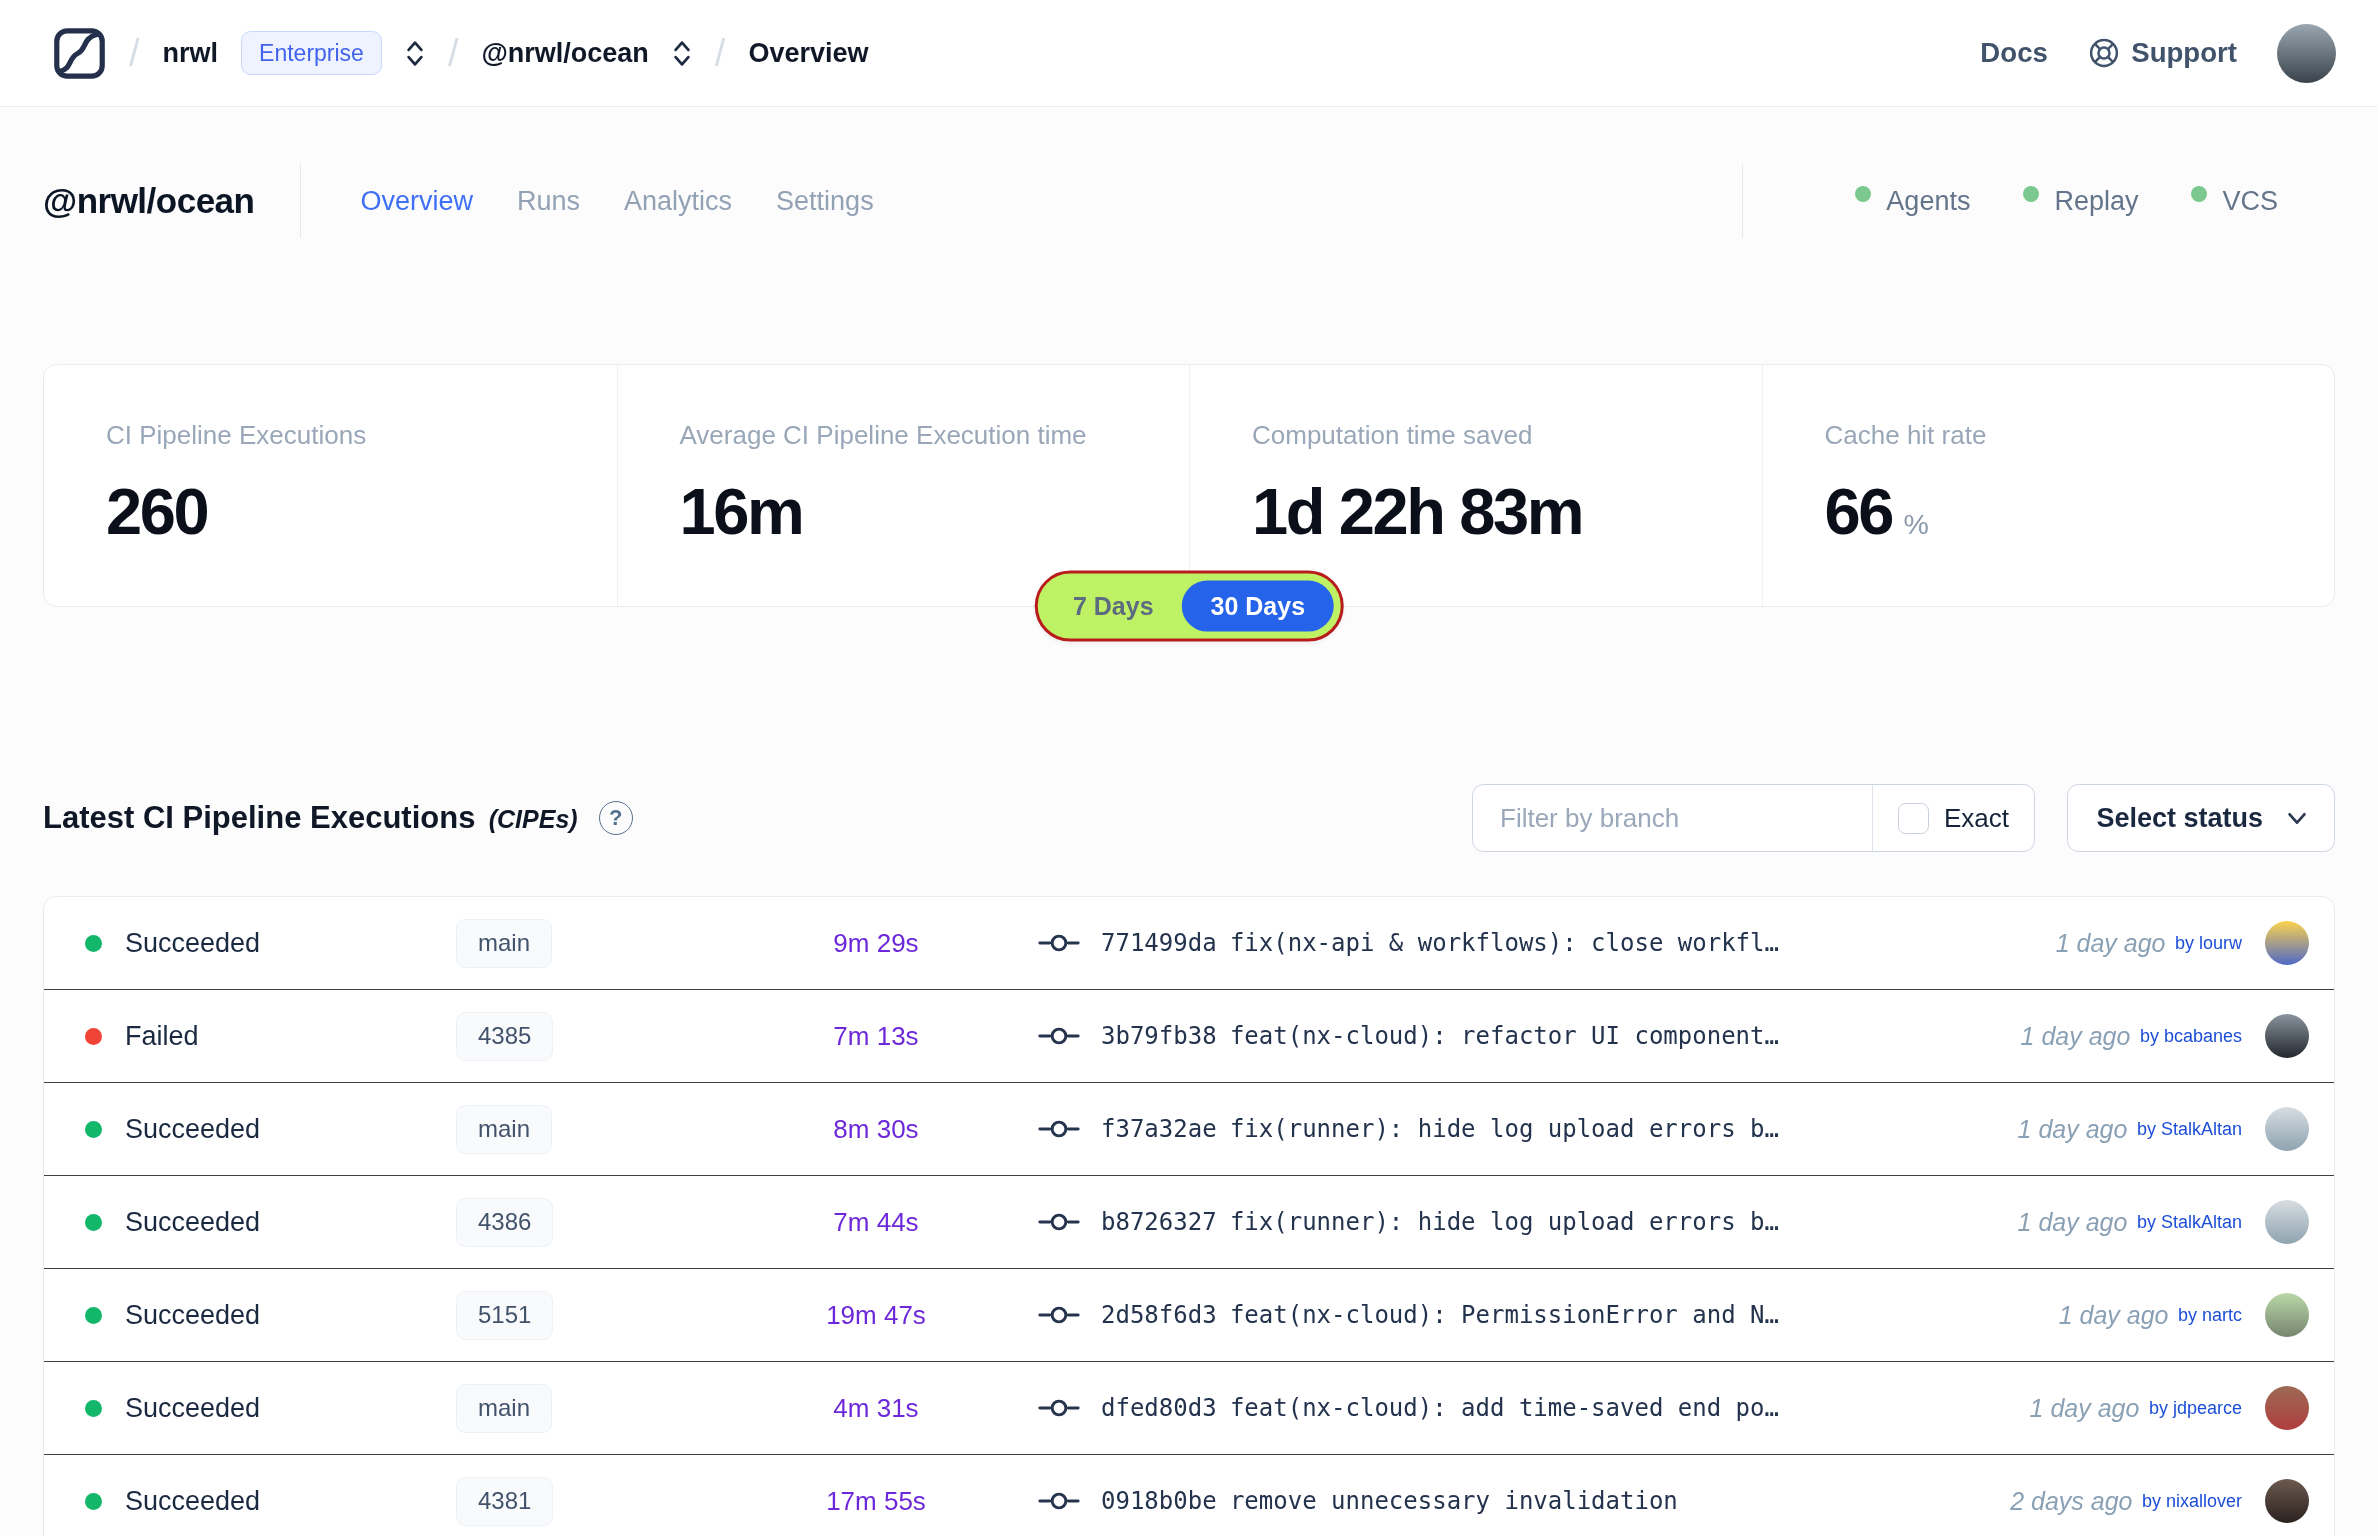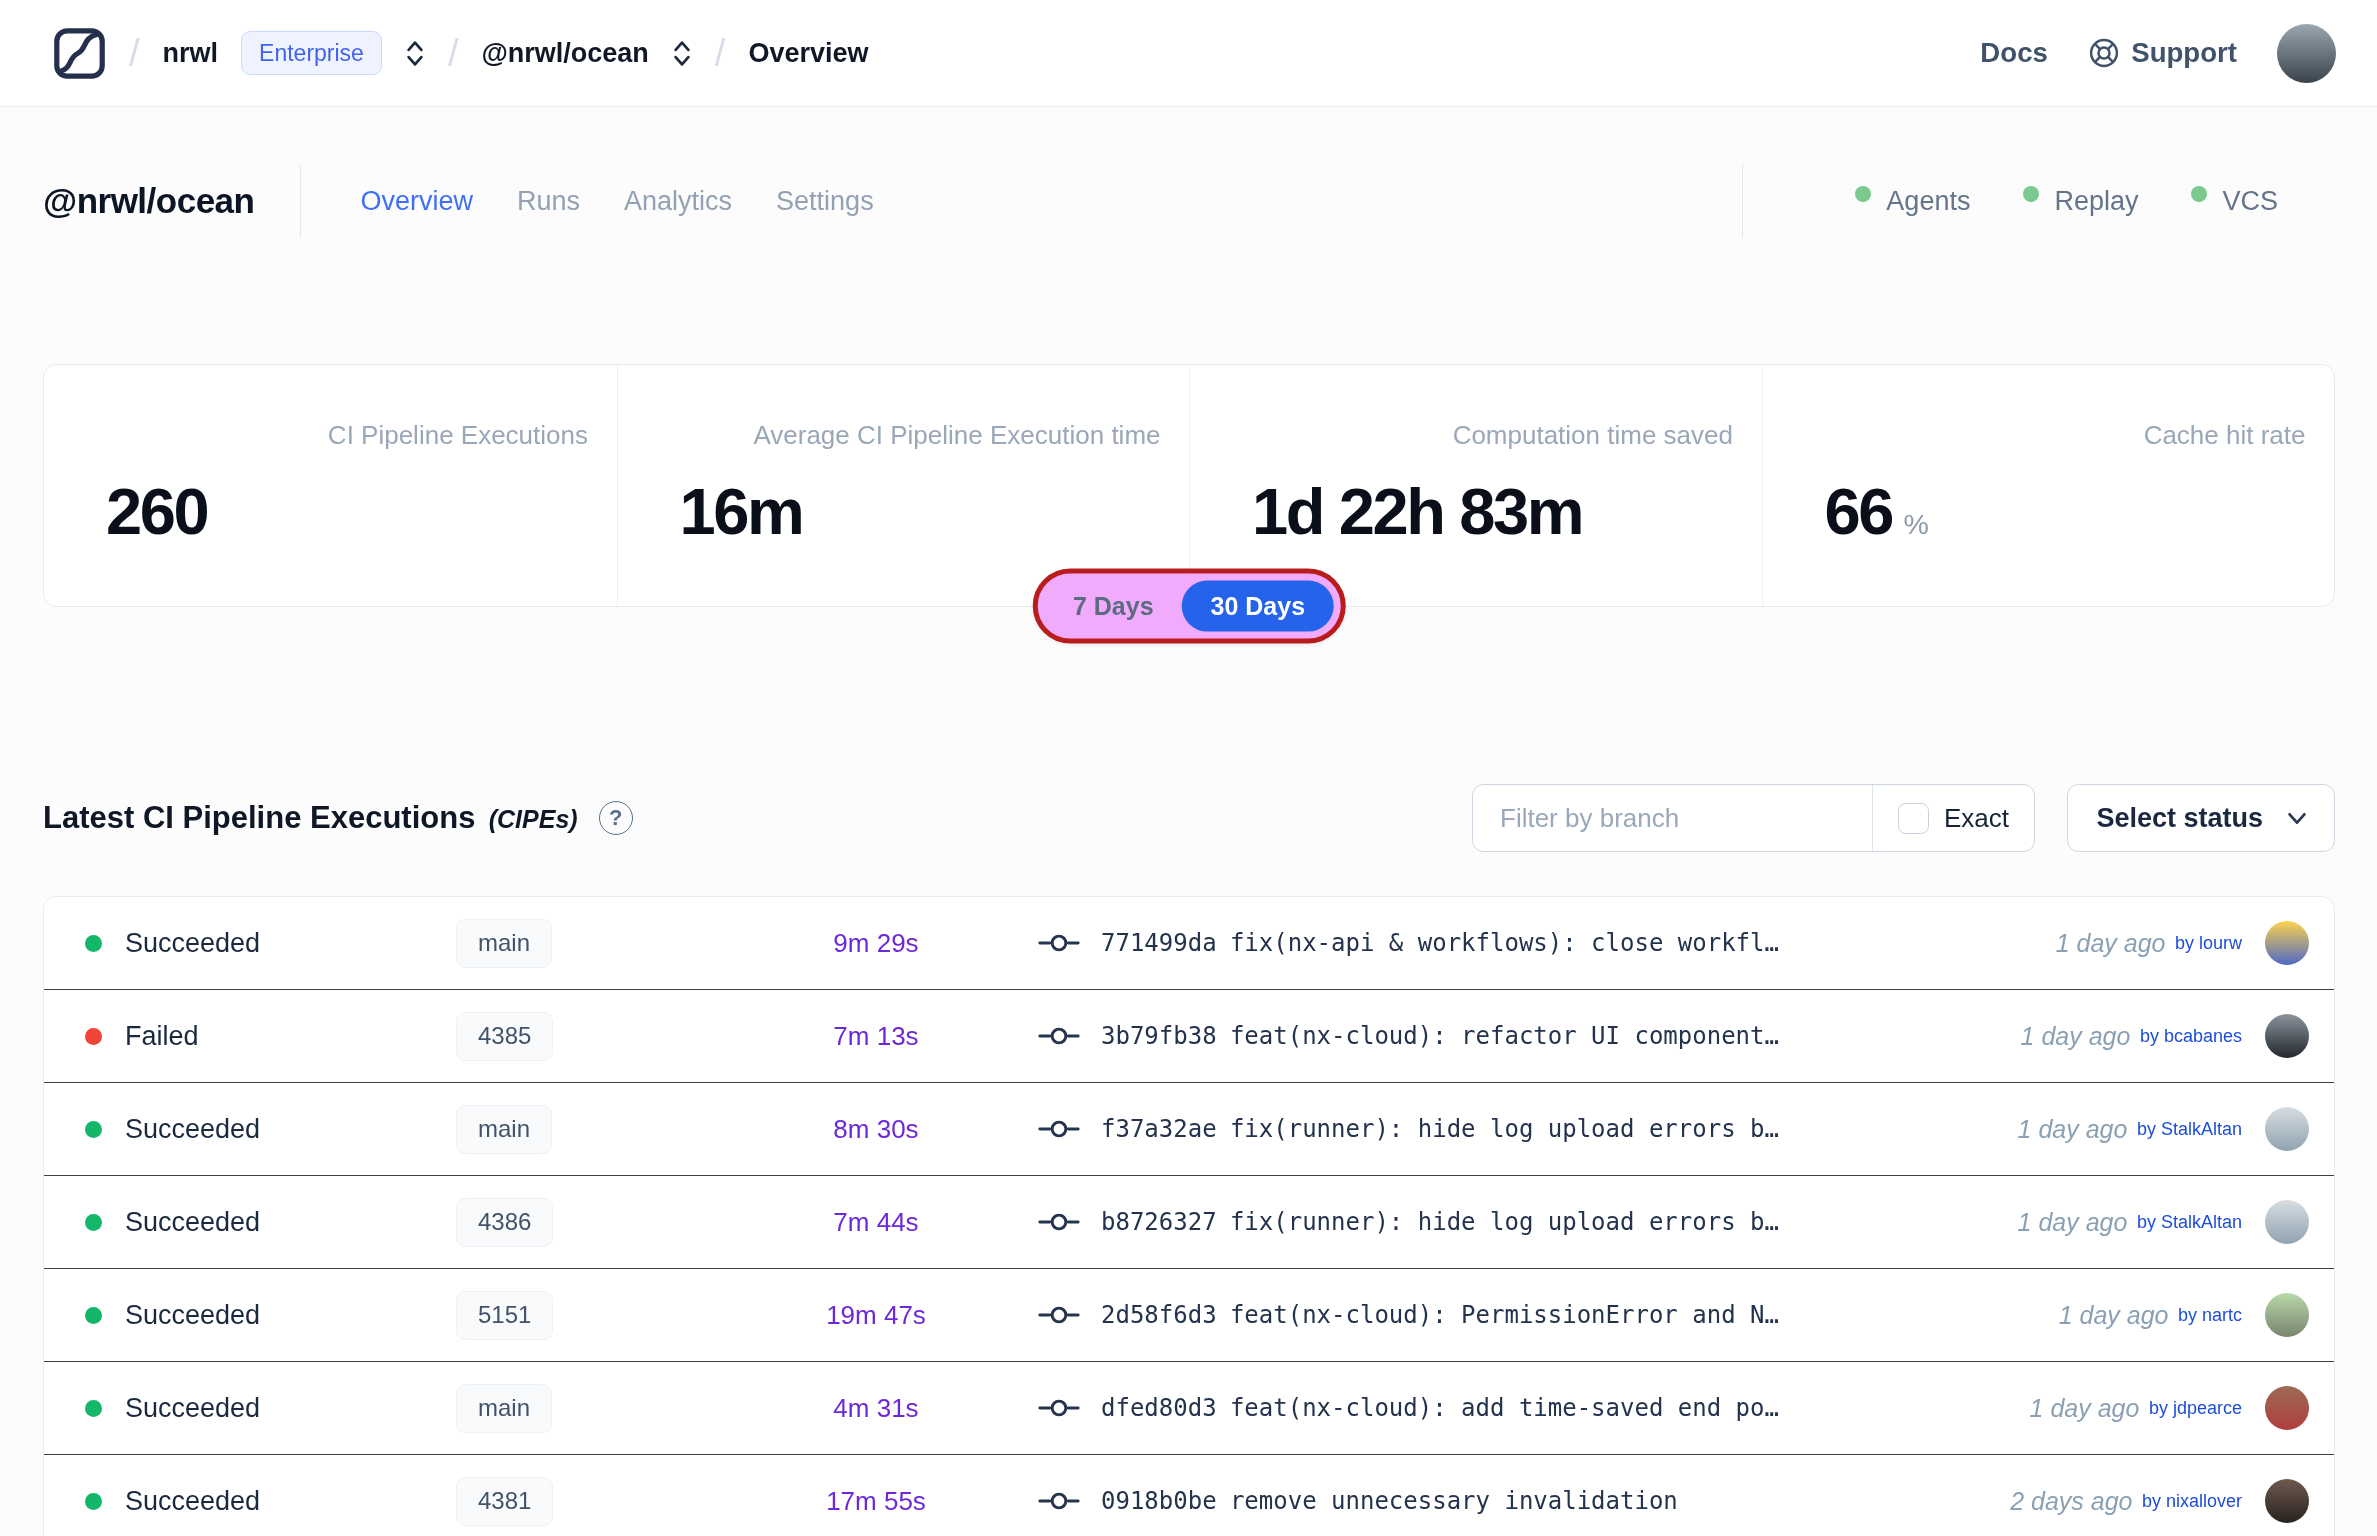--- a/index.html
+++ b/index.html
@@ -37,28 +37,28 @@
   .tab.active { color:var(--active-tab,#3e6ff4); }
   .features { display:flex; align-items:center; gap:53px; margin-left:auto; padding-right:57px; }
   .features .vdiv { margin-right:59px; }
   .feature { display:flex; gap:15px; font-size:27px; color:#64748b; }
   .fdot { width:16px; height:16px; border-radius:50%; background:var(--feature-dot,#7cc98f); }
   
   .stats {
     margin:122px 43px 0; background:#fff; border:1px solid #e7ebf1; border-radius:13.3px;
     display:grid; grid-template-columns:repeat(4,1fr); position:relative;
   }
-  .stat { padding:55px 28.5px 57px 62px;text-align:right; }
+  .stat { padding:55px 28.5px 57px 62px; }
   .stat + .stat { border-left:1px solid #edf0f4; }
   .stat-label { font-size:26px; color:#9aa7b8; font-weight:500; }
   .stat-value { margin-top:23px; font-size:65px; font-weight:700; color:#0a0f1a; letter-spacing:-2.4px; display:flex; align-items:baseline; }
   .stat-suffix { font-size:28.5px; font-weight:500; color:#8b99ab; margin-left:11.4px; letter-spacing:0; }
   .range-toggle {
     position:absolute; left:50%; bottom:0; transform:translate(-50%,50%);
-    background:#f0abfc; border:5px solid #b91c1c; border-radius:950px; padding:6.7px;
+    background:#bef264; border:3px solid #b91c1c; border-radius:950px; padding:6.7px;
     display:flex; box-shadow:0 1.9px 5.7px rgba(16,24,40,.06);
   }
   .range-opt {
     font-size:25px; font-weight:600; color:#5c6b80; padding:11.4px 28.5px; border-radius:950px;
     background:transparent; border:none; font-family:inherit; cursor:pointer;
   }
   .range-opt.selected { background:var(--accent,#2563eb); color:#fff; }
   
   .section-row { margin:177px 43px 0; display:flex; align-items:center; }
   .section-title-wrap { display:flex; align-items:baseline; gap:13.3px; }

